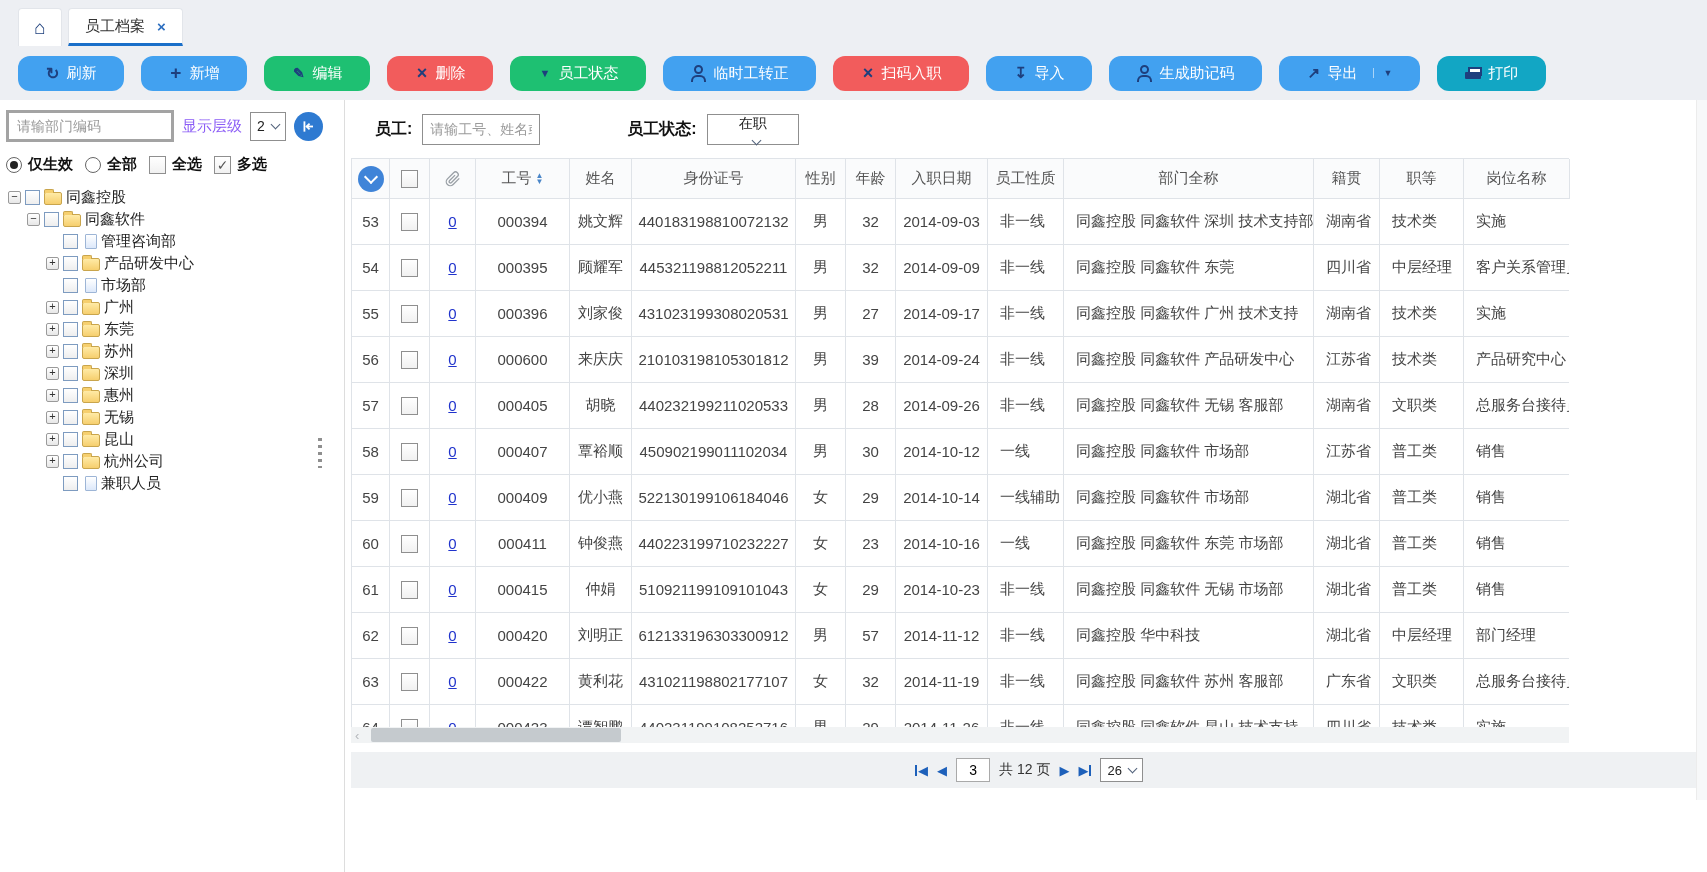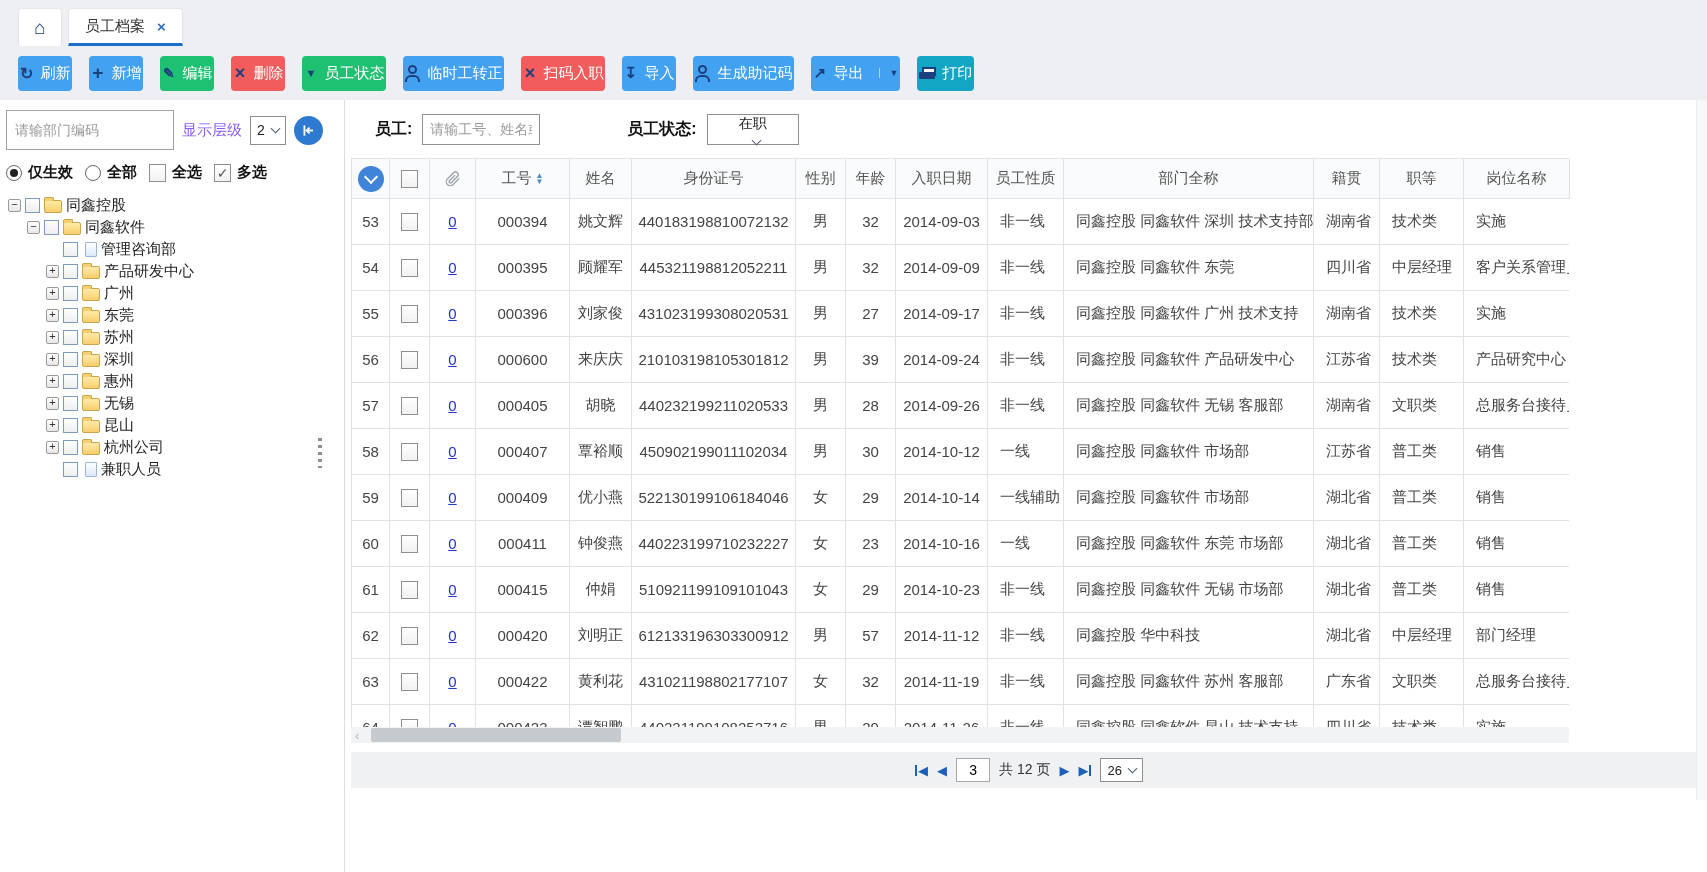--- a/index.html
+++ b/index.html
@@ -7,21 +7,21 @@
   .app { width:1707px; height:872px; position:relative; background:#fff; }
 
   
   .topband { background:#edeff3; height:100px; }
   .tabstrip { display:flex; align-items:flex-end; gap:6px; padding:8px 0 0 18px; height:46px; }
   .tab-home { width:44px; height:38px; background:#fff; border:1px solid #e2e5ea; border-bottom:none; border-radius:4px 4px 0 0; display:flex; align-items:center; justify-content:center; color:#1d3f7c; font-size:19px; font-weight:bold; }
   .tab { height:38px; background:#fff; border:1px solid #e2e5ea; border-bottom:3px solid #1a6fc9; border-radius:4px 4px 0 0; display:flex; align-items:center; gap:12px; padding:0 16px; font-size:15px; color:#333; }
   .tab-close { color:#2d6fc0; font-weight:bold; font-size:15px; cursor:pointer; }
 
   .toolbar { display:flex; align-items:center; gap:17px; padding:0 0 0 18px; height:54px; }
-  .tbtn { border:none; border-radius:4px; height:35px; padding:0 2px; display:inline-flex; align-items:center; gap:7px; color:#fff; font-size:15px; font-family:"Liberation Sans",sans-serif; cursor:pointer; }
+  .tbtn { border:none; border-radius:12px; height:35px; padding:0 28px; display:inline-flex; align-items:center; gap:7px; color:#fff; font-size:15px; font-family:"Liberation Sans",sans-serif; cursor:pointer; }
   .tbtn[data-color="blue"]  { background:#42a1f0; }
   .tbtn[data-color="green"] { background:#1ec072; }
   .tbtn[data-color="red"]   { background:#f25c5c; }
   .tbtn[data-color="teal"]  { background:#12a6c4; }
   .tico { color:#1e3f7d; font-size:15px; font-weight:bold; display:inline-flex; align-items:center; justify-content:center; min-width:13px; }
   .tbtn[data-icon="refresh"] .tico::before { content:"↻"; font-size:16px; }
   .tbtn[data-icon="plus"]    .tico::before { content:"+"; font-size:19px; }
   .tbtn[data-icon="edit"]    .tico::before { content:"✎"; font-size:14px; }
   .tbtn[data-icon="close"]   .tico::before { content:"×"; font-size:18px; }
   .tbtn[data-icon="filter"]  .tico::before { content:"▼"; font-size:11px; }
@@ -36,21 +36,21 @@
   .tbtn .caret { display:none; }
   .tbtn[data-caret="1"] .caret { display:inline-flex; margin-left:9px; padding-left:9px; border-left:1px solid rgba(255,255,255,.55); color:#1e3f7d; font-size:9px; }
   .tbtn[data-caret="1"] .caret::before { content:"▼"; }
 
   
   .content { display:flex; height:772px; }
 
   
   .sidebar { width:345px; background:#fff; border-right:1px solid #ddd; padding:10px 6px 0 6px; position:relative; font-size:15px; }
   .side-row1 { display:flex; align-items:center; gap:8px; }
-  .dept-input { width:168px; height:40px; border:1px solid #a3a3a3; padding:0 8px; font-size:14px; font-family:"Liberation Sans",sans-serif; color:#333; }
+  .dept-input { width:168px; height:32px; border:3px solid #a3a3a3; padding:0 8px; font-size:14px; font-family:"Liberation Sans",sans-serif; color:#333; }
   .dept-input::placeholder { color:#9a9a9a; }
   .lvl-label { font-size:15px; color:#8b5cf6; white-space:nowrap; }
   .selbox { border:1px solid #8f8f8f; background:#fff; display:inline-flex; align-items:center; padding:0 6px; height:29px; font-size:14px; color:#222; }
   .sel-arrow { width:7px; height:7px; border-right:1.6px solid #50607a; border-bottom:1.6px solid #50607a; transform:rotate(45deg); margin-left:7px; margin-top:-4px; }
   .collapse-btn { width:29px; height:29px; border-radius:50%; background:#2e7ad1; display:inline-flex; align-items:center; justify-content:center; cursor:pointer; flex:0 0 auto; }
   .side-row2 { display:flex; align-items:center; gap:6px; margin-top:13px; font-size:15px; color:#111; }
   .radio { width:16px; height:16px; border:1px solid #666; border-radius:50%; display:inline-flex; align-items:center; justify-content:center; background:#fff; }
   .radio.on::after { content:""; width:8px; height:8px; background:#222; border-radius:50%; }
   .cb { width:17px; height:18px; border:1px solid #8f8f8f; background:linear-gradient(#fff,#f1f1f1); display:inline-flex; align-items:center; justify-content:center; font-size:13px; color:#444; }
   .cb.on::after { content:"✓"; font-size:14px; color:#555; }
@@ -244,20 +244,26 @@
             <span class="tlabel">管理咨询部</span>
           </div>
 
           <div class="trow" data-level="2" data-exp="plus" data-icon="folder">
             <span class="exp"></span>
             <span class="tcb"></span>
             <span class="nico"></span>
             <span class="tlabel">产品研发中心</span>
           </div>
 
+          <div class="trow" data-level="2" data-exp="none" data-icon="file">
+            <span class="exp"></span>
+            <span class="tcb"></span>
+            <span class="nico"></span>
+            <span class="tlabel">市场部</span>
+          </div>
 
           <div class="trow" data-level="2" data-exp="plus" data-icon="folder">
             <span class="exp"></span>
             <span class="tcb"></span>
             <span class="nico"></span>
             <span class="tlabel">广州</span>
           </div>
 
           <div class="trow" data-level="2" data-exp="plus" data-icon="folder">
             <span class="exp"></span>

